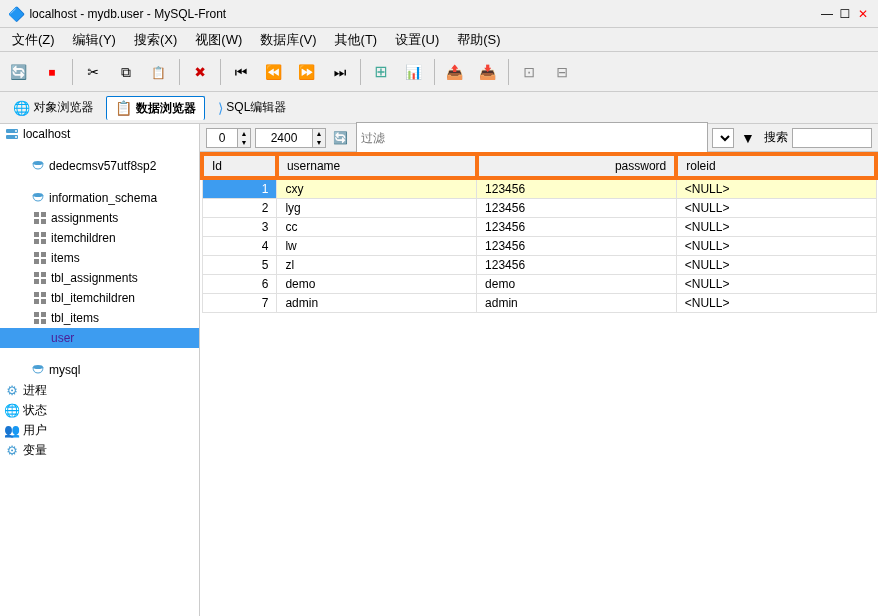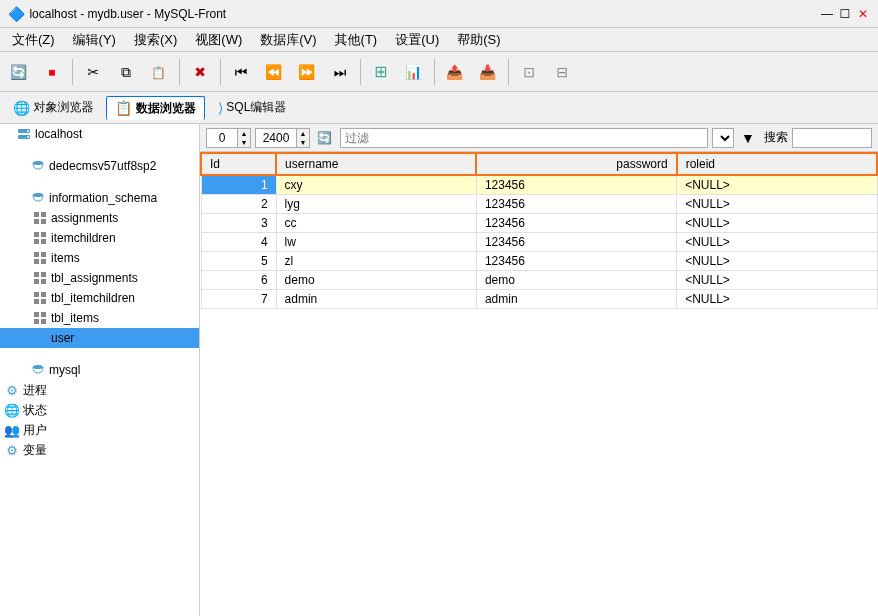--- a/index.html
+++ b/index.html
@@ -104,21 +104,21 @@
       overflow-x: hidden;
     }
     .tree-item {
       display: flex;
       align-items: center;
       padding: 2px 4px;
       cursor: pointer;
       white-space: nowrap;
       height: 20px;
     }
-    .tree-item.selected-active { background: #3d9cf0; color: #000000; }
+    .tree-item.selected-active { background: #3d9cf0; color: #4c1d95; }
     .tree-icon { width: 16px; height: 16px; margin-right: 3px; flex-shrink: 0; display: flex; align-items: center; justify-content: center; }
     .tree-label { font-size: 12px; }
     .tree-indent-1 { padding-left: 30px; margin-top: 12px; }
     .tree-indent-2 { padding-left: 32px; }
     
     #content {
       flex: 1;
       display: flex;
       flex-direction: column;
       background: #f0f0f0;
@@ -158,21 +158,21 @@
       display: flex;
       align-items: center;
       justify-content: center;
       cursor: pointer;
       font-size: 7px;
       background: #f0f0f0;
       line-height: 1;
     }
     #data-toolbar .filter-select {
       flex: 1;
-      height: 20px;
+      height: 32px;
       border: 1px solid #aaa;
       background: white;
       font-size: 12px;
       padding: 0 4px;
     }
     #data-toolbar .funnel-btn {
       width: 20px; height: 20px;
       display: flex; align-items: center; justify-content: center;
       cursor: pointer; font-size: 14px;
     }
@@ -189,21 +189,21 @@
       flex: 1;
       overflow: auto;
       background: white;
     }
     table {
       border-collapse: collapse;
       width: 100%;
     }
     table th {
       background: #f0f0f0;
-      border: 2px solid #f97316;
+      border: 4px solid #f97316;
       padding: 3px 8px;
       font-weight: normal;
       font-size: 12px;
       text-align: left;
       position: sticky;
       top: 0;
       z-index: 1;
     }
     table td {
       border: 1px solid #e0e0e0;
@@ -325,21 +325,21 @@
   <div class="tb2-btn" style="display:flex;align-items:center;gap:3px;">
     <span style="color:#3d9cf0;font-size:14px;">⟩</span>
     <span>SQL编辑器</span>
   </div>
 </div>
 
 <div id="main">
 
   <div id="sidebar">
 
-    <div class="tree-item" style="padding-left:16px;">
+    <div class="tree-item" style="padding-left:4px;">
       <span class="tree-icon">
         <svg width="14" height="14" viewBox="0 0 14 14">
           <rect x="1" y="2" width="12" height="4" rx="1" fill="#4a9fd4"></rect>
           <rect x="1" y="8" width="12" height="4" rx="1" fill="#4a9fd4"></rect>
           <circle cx="11" cy="4" r="1" fill="white"></circle>
           <circle cx="11" cy="10" r="1" fill="white"></circle>
         </svg>
       </span>
       <span class="tree-label">localhost</span>
     </div>
@@ -487,21 +487,21 @@
 
     <div id="data-toolbar">
       <div class="spin-box">
         <input class="spin-val" type="text" value="0" style="">
         <div class="spin-arrows">
           <div class="spin-arrow">▲</div>
           <div class="spin-arrow">▼</div>
         </div>
       </div>
       <div class="spin-box">
-        <input class="spin-val" type="text" style="width: 40px;" value="2400">
+        <input class="spin-val" type="text" style="width: 56px;" value="2400">
         <div class="spin-arrows">
           <div class="spin-arrow">▲</div>
           <div class="spin-arrow">▼</div>
         </div>
       </div>
       <div class="tb-btn" style="width:22px;height:20px;font-size:12px;">🔄</div>
       <input class="filter-select" type="text" value="" placeholder="过滤" style="">
       <select style="height:20px; border:1px solid #aaa; background:white; font-size:12px;">
         <option></option>
       </select>

